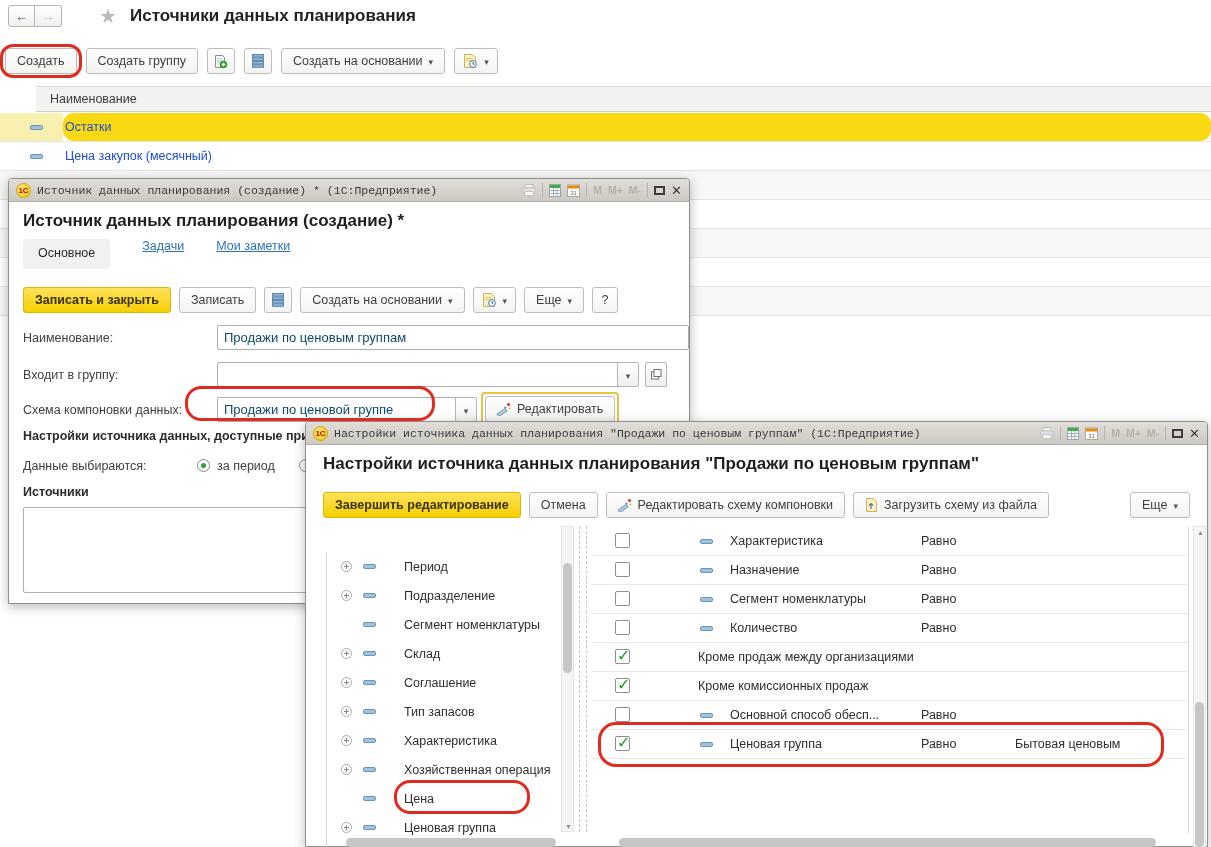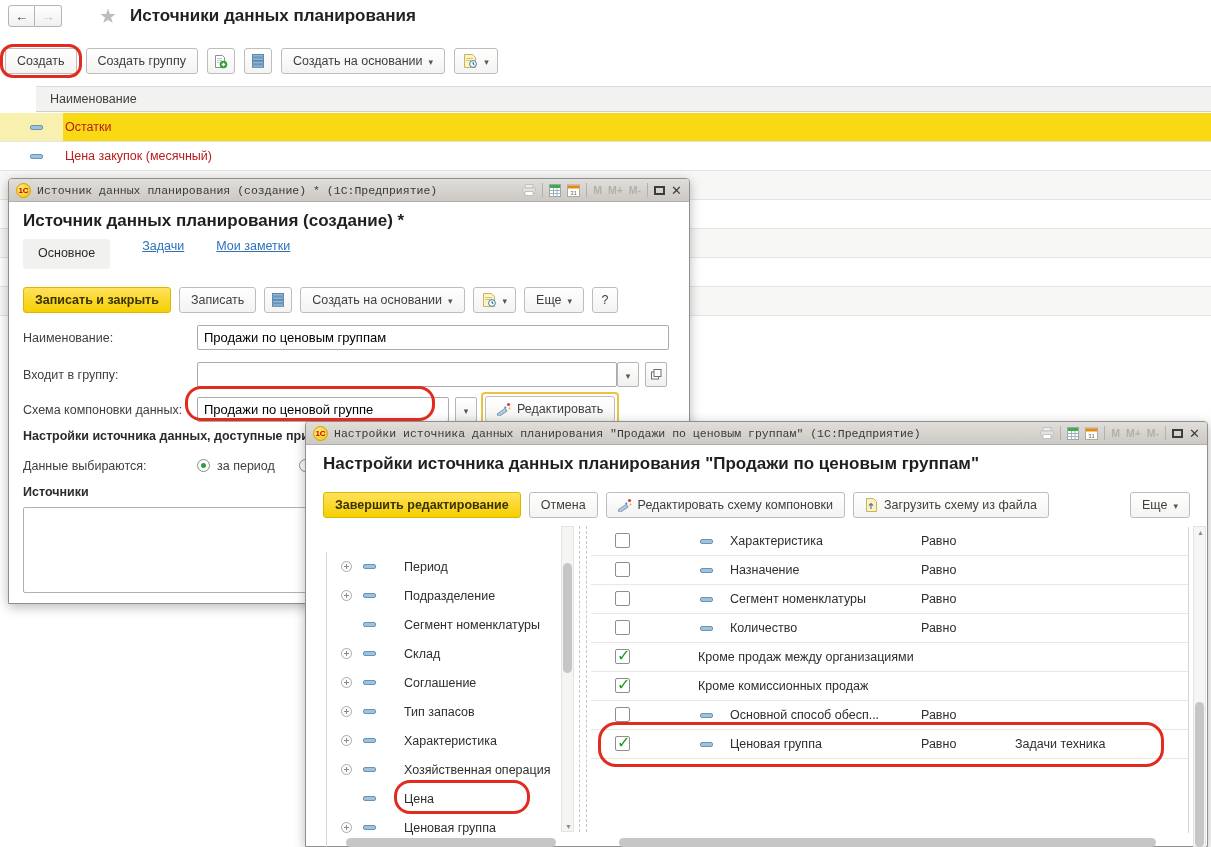--- a/index.html
+++ b/index.html
@@ -42,21 +42,21 @@
   .list-header {
     position:absolute; left:0; top:86px; width:100%; height:26px; background:#f2f2f0;
     border-top:1px solid #dadada; border-bottom:1px solid #cfcfcf;
     line-height:25px; padding-left:14px; font-size:12.5px; color:#3c3c3c;margin-left:36px;
   }
   .list-body { position:absolute; left:0; top:113px; width:100%; }
   .lrow { height:29px; border-bottom:1px solid #e4e4e4; display:flex; font-size:12.5px; }
   .lrow.empty.stripe { background:#f7f7f6; }
   .mcell { width:22px; }
   .icell { width:41px; display:flex; align-items:center; padding-left:8px; }
-  .lcell { flex:1; display:flex; align-items:center; padding-left:2px; color:#b91c1c; }
+  .lcell { flex:1; display:flex; align-items:center; padding-left:2px; color:#1d4ed8;border-radius:11px; }
   .lrow.sel .mcell, .lrow.sel .icell { background:#f8f0ae; }
   .lrow.sel .lcell { background:#f9d814; }
   
   .dialog {
     position:absolute; background:#fff; border:1px solid #8f8f8f;
     border-radius:4px 4px 0 0; box-shadow:0 3px 12px rgba(0,0,0,.28);
   }
   .titlebar {
     position:absolute; left:0; top:0; right:0; height:23px;
     background:linear-gradient(#e1ded9,#ccc9c4); border-bottom:1px solid #b1aea9;
@@ -73,22 +73,22 @@
   .tb-icons { display:flex; align-items:center; gap:6px; flex:none; }
   .wicon { display:flex; align-items:center; }
   .mbtn { font-size:10.5px; font-weight:bold; color:#b3b0aa; }
   .sq-max { width:11px; height:9px; border:2px solid #3c3c3c; display:inline-block; }
   .x-close::after { content:'✕'; font-size:13px; font-weight:bold; color:#3c3c3c; line-height:1; }
   .dlg-heading { position:absolute; font-size:17px; font-weight:600; color:#1f1f1f; white-space:nowrap; }
   .form-label { position:absolute; font-size:12.5px; color:#3e3e3e; white-space:nowrap; }
   .bold-label { position:absolute; font-size:12.5px; font-weight:bold; color:#2b2b2b; white-space:nowrap; }
   .inp {
     position:absolute; height:25px; border:1px solid #acacac; border-radius:2px;
-    background:#fff; display:flex; align-items:center; padding:0 6px; font-size:13px; color:#000000;
-    white-space:nowrap; overflow:hidden;
+    background:#fff; display:flex; align-items:center; padding:0 6px; font-size:13px; color:#0c4a6e;
+    white-space:nowrap; overflow:hidden;margin-left:20px;
   }
   .combo {
     position:absolute; width:22px; height:25px; border:1px solid #b4b4b4; border-radius:2px;
     background:linear-gradient(#fff,#f0f0ee); display:flex; align-items:center; justify-content:center;
   }
   .radio { position:absolute; width:13px; height:13px; border:1px solid #8a8a8a; border-radius:50%; background:#fff; }
   .radio.on::after { content:''; position:absolute; left:3px; top:3px; width:5px; height:5px; border-radius:50%; background:#2f9e3f; }
   .tabs { position:absolute; display:flex; gap:32px; height:30px; }
   .tab-active { background:#f1f1ef; border-radius:3px; padding:7px 15px; font-size:12.5px; color:#2b2b2b; }
   .tab-link { font-size:12.5px; color:#2e71b8; text-decoration:underline; }
@@ -515,21 +515,21 @@
           <span class="dash fdash"></span>
           <span class="flabel">Основной способ обесп...</span>
           <span class="fcond">Равно</span>
           <span class="fval"></span>
         </div>
         <div class="frow">
           <span class="cb on"></span>
           <span class="dash fdash"></span>
           <span class="flabel">Ценовая группа</span>
           <span class="fcond">Равно</span>
-          <span class="fval">Задачи техника</span>
+          <span class="fval">Бытовая ценовым</span>
         </div>
       </div>
   </div>
 
   <div class="vscroll" style="left:887px; top:104px; height:321px;">
     <span class="scroll-arr arr-up" style="top:2px; left:0;"></span>
     <span class="vthumb" style="top:175px; height:145px;"></span>
   </div>
 
   <span class="hthumb" style="left:40px; top:416px; width:210px;"></span>

